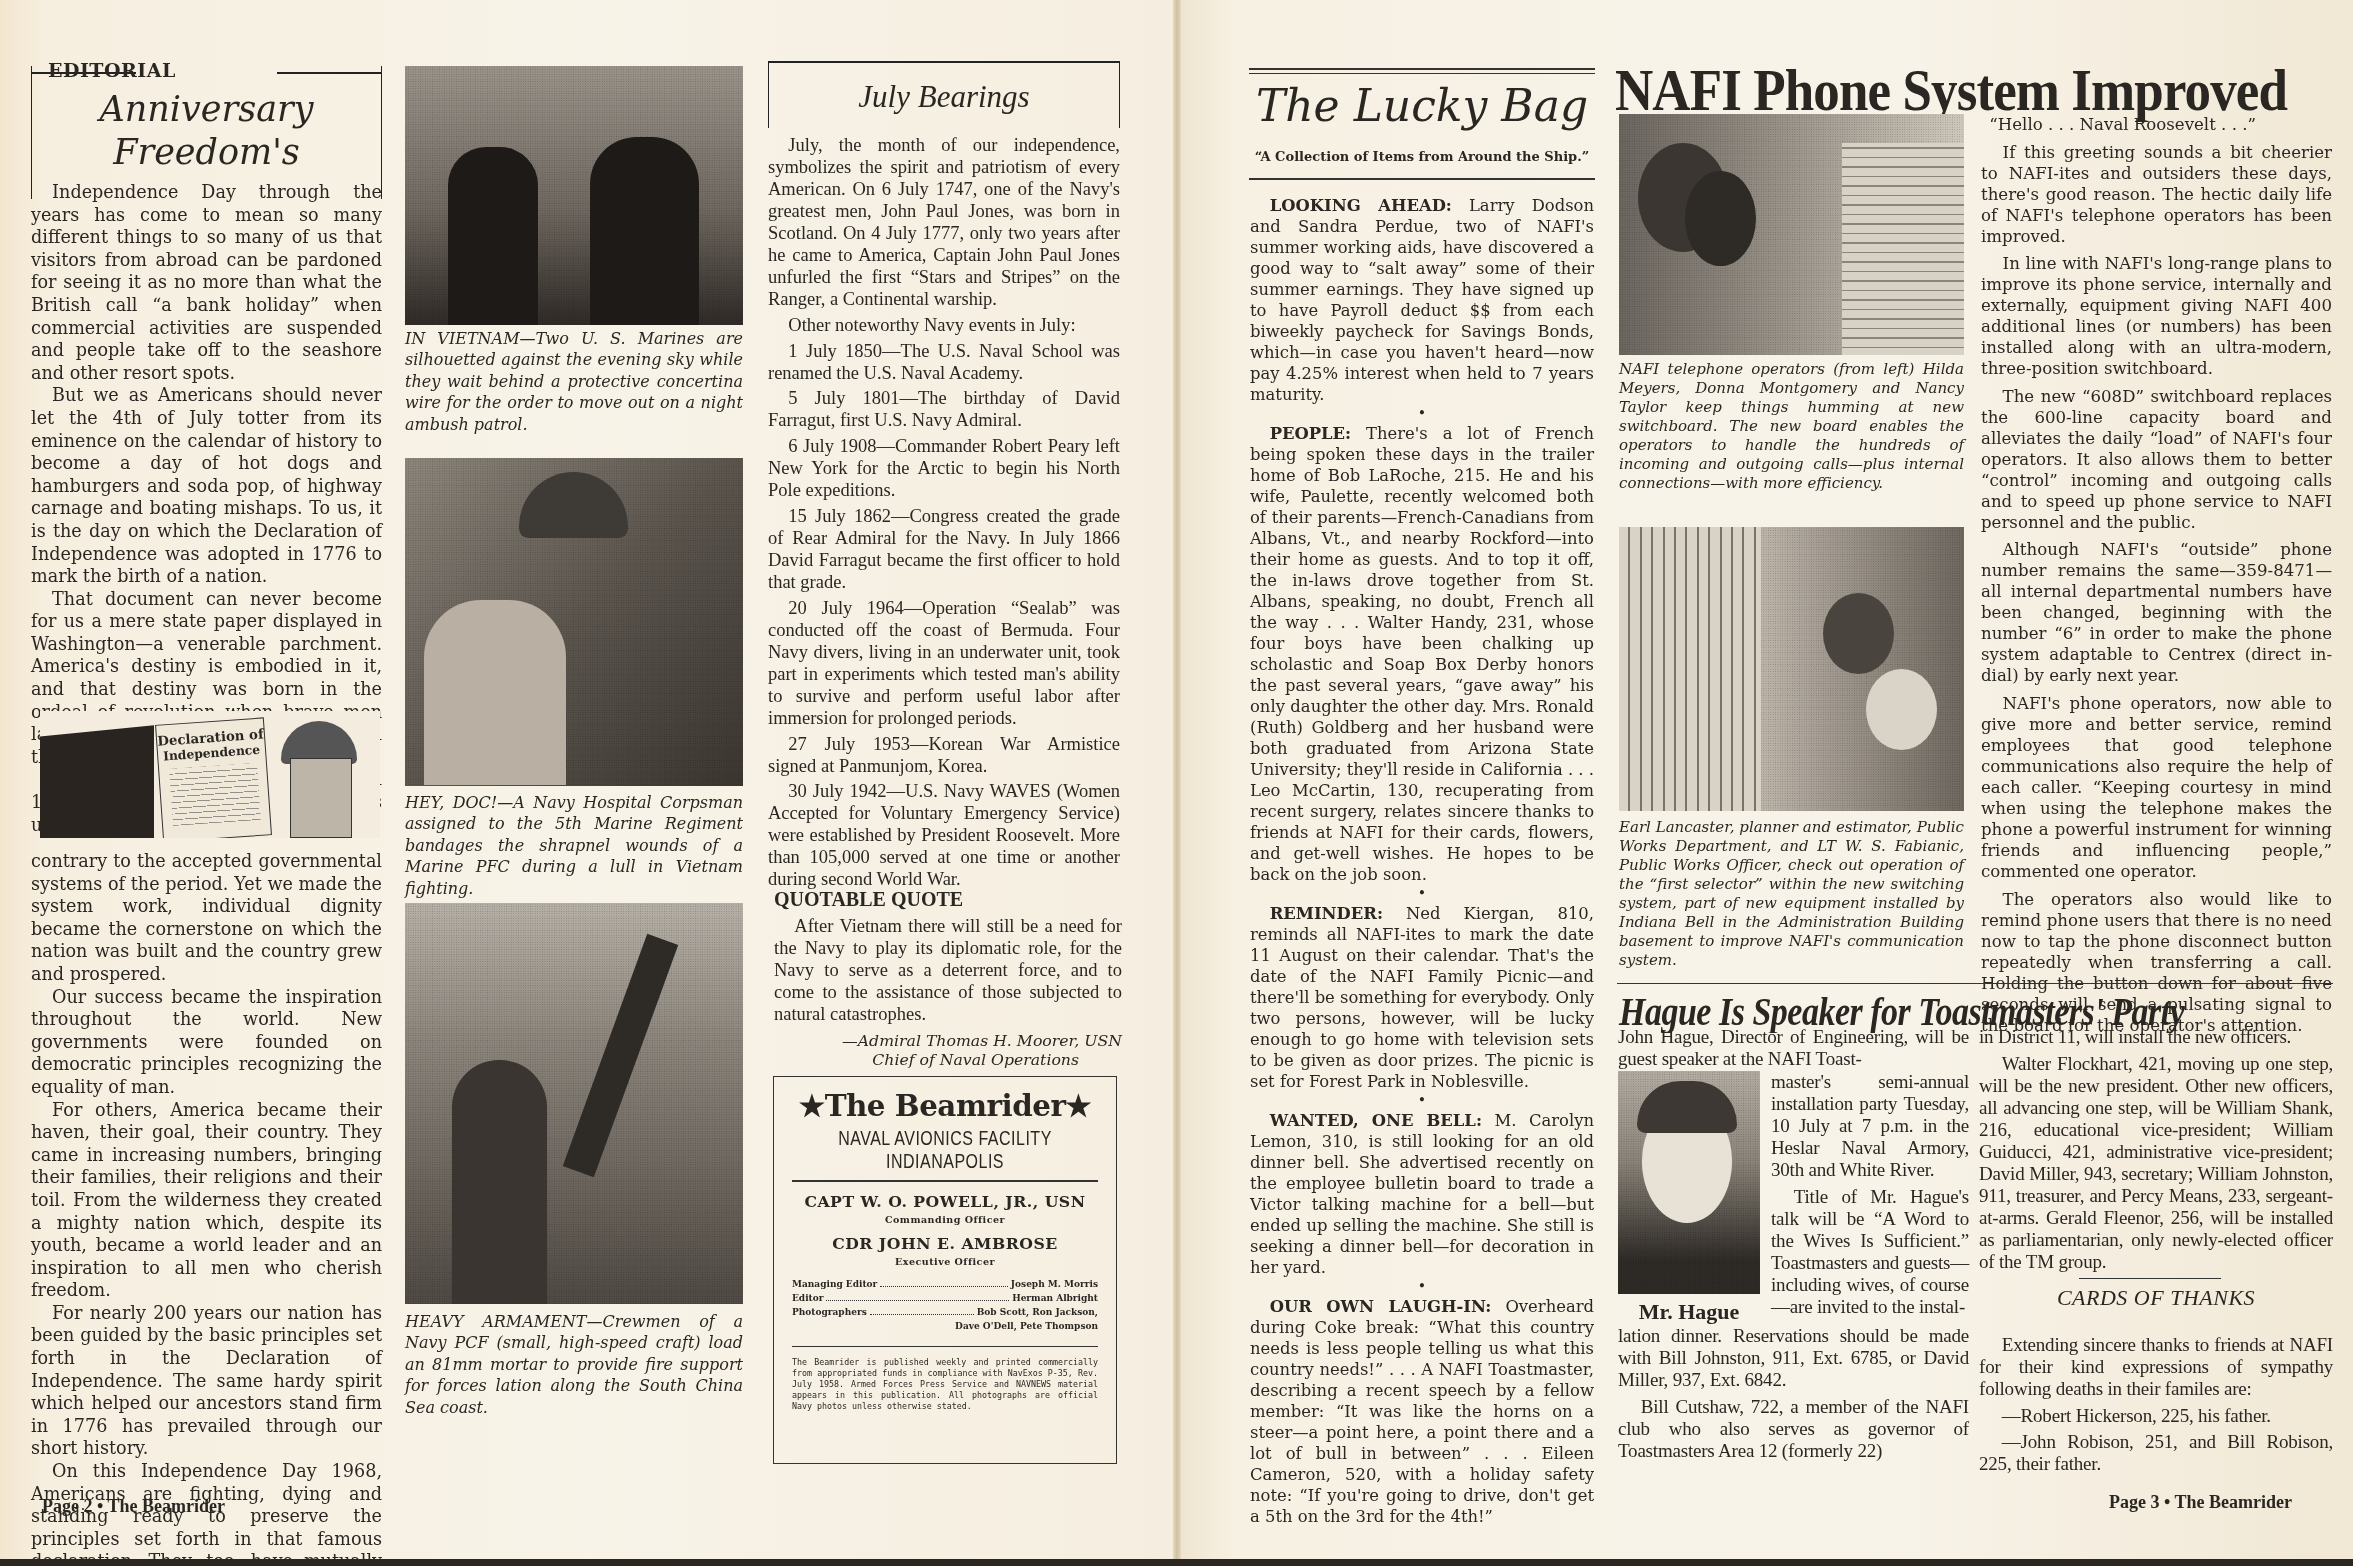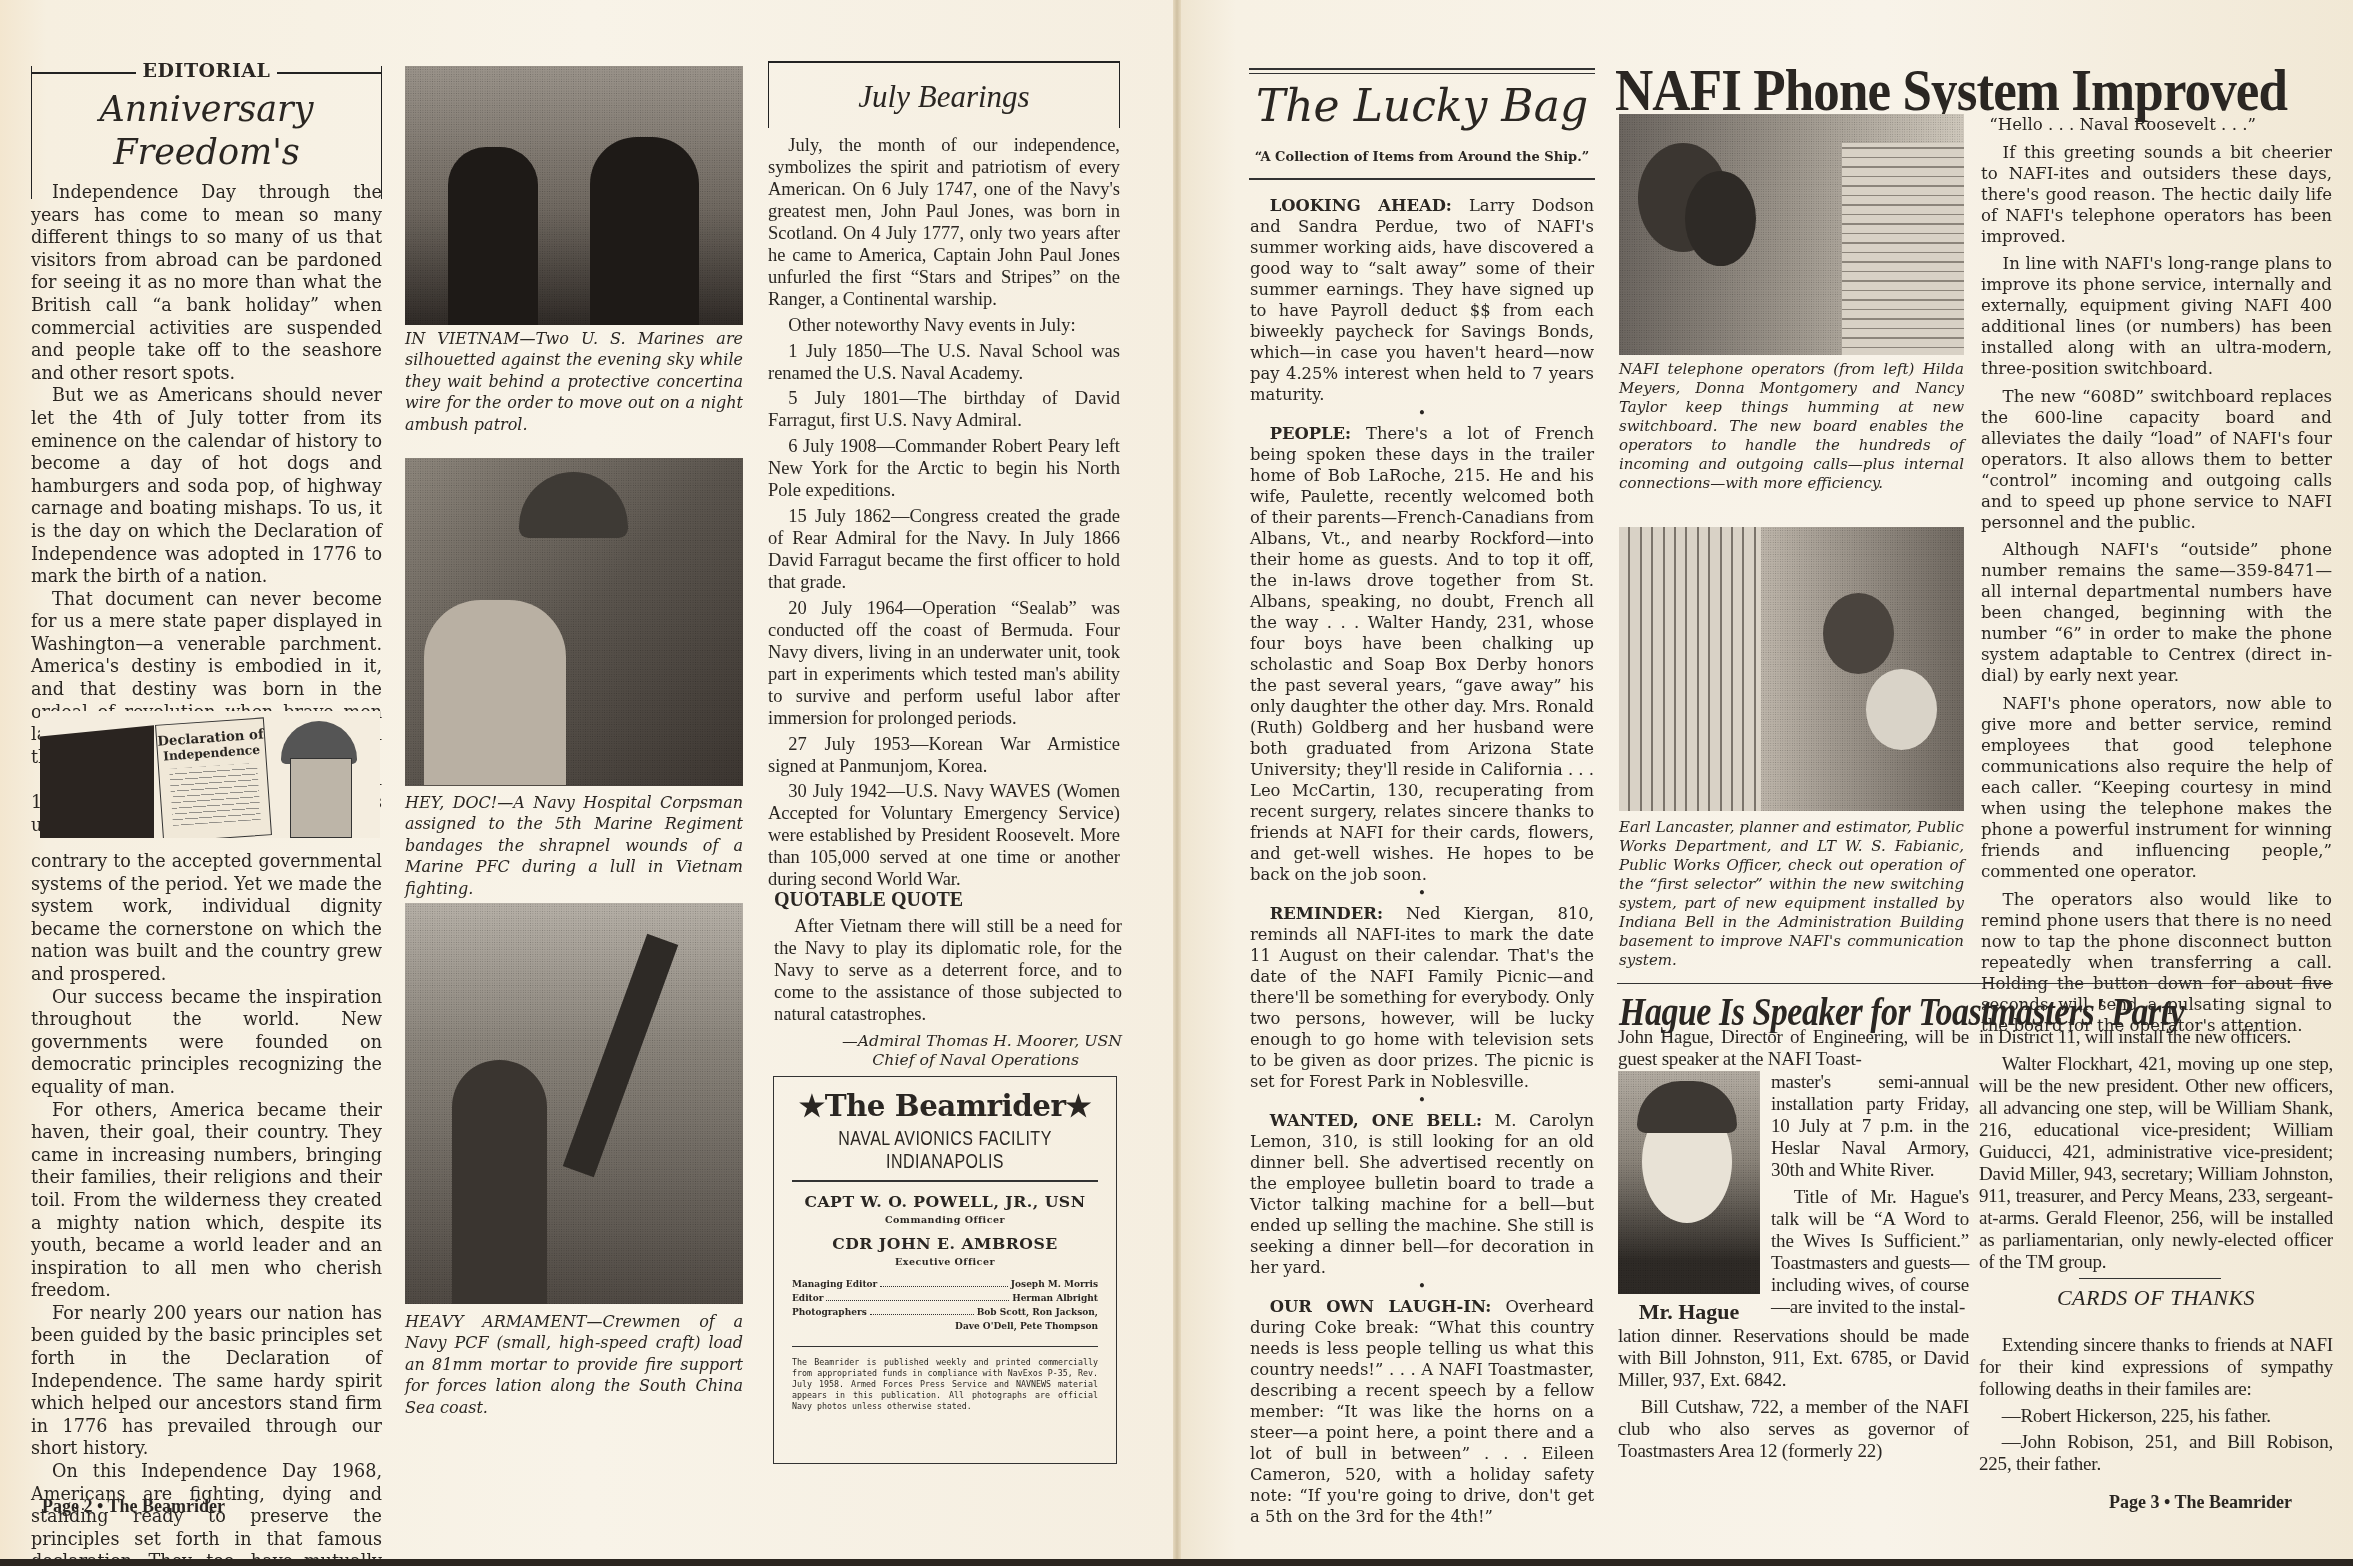--- a/index.html
+++ b/index.html
@@ -25,21 +25,21 @@
   .narrow-text { font-family: "Liberation Serif", serif; font-size: 18.5px; line-height: 22px; text-align: justify; }
   .narrow-text p { text-indent: 1.1em; margin-bottom: 3.8px; }
   .caption { font-family: "DejaVu Serif", serif; font-style: italic; font-size: 16px; line-height: 21.4px; text-align: justify; }
 
   .photo { position: absolute; background: #6b655e; overflow: hidden; }
   .halftone { background-image: radial-gradient(rgba(0,0,0,0.25) 0.5px, transparent 0.8px); background-size: 2.4px 2.4px; position:absolute; inset:0; }
 
   
   .editorial-box { position: absolute; left: 31px; top: 66px; width: 351px; height: 133px; border-left: 1.9px solid #222; border-right: 1.9px solid #222; }
   .editorial-rule { position:absolute; top: 5.7px; height:1.9px; background:#222; }
-  .editorial-label { position:absolute; top: -6.6px; left: 0; width: 100%; text-align:center; font-weight:bold; font-size: 19px; letter-spacing: 0.5px; }
+  .editorial-label { position:absolute; top: -6.6px; left: 16px; width: 100%; font-weight:bold; font-size: 19px; letter-spacing: 0.5px; }
   .editorial-title { position:absolute; top: 22px; width:100%; text-align:center; font-style: italic; font-size: 35px; line-height: 43px; }
 
   .box-head { position:absolute; border-top: 2.4px solid #222; border-left: 1.9px solid #222; border-right: 1.9px solid #222; }
   .box-head .t { text-align:center; font-style: italic; font-size: 31px; margin-top: 16px; font-family: "Liberation Serif", serif; }
 
   .masthead { position: absolute; left: 773px; top: 1076px; width: 344px; height: 388px; border: 1.9px solid #333; padding: 11.4px 18px; text-align: center; }
   .mh-title { font-size: 29.4px; font-weight: bold; font-family: "DejaVu Serif", serif; letter-spacing: -0.5px; }
   .mh-sub { font-family: "Liberation Sans", sans-serif; font-size: 16px; margin-top: 8.5px; letter-spacing: 0.5px; transform: scaleY(1.25); }
   .mh-rule { height: 1.4px; background: #333; margin: 12.3px 0 10.4px; }
   .mh-officer { font-weight: bold; font-size: 15.7px; letter-spacing: 0.5px; }
@@ -244,21 +244,21 @@
 <div class="hague-head" style="left:1619px; top:990px;">Hague Is Speaker for Toastmasters' Party</div>
 
 <div class="col condensed" style="left:1618px; top:1026px; width:351px;">John Hague, Director of Engineering, will be guest speaker at the NAFI Toast-</div>
 <div class="photo" style="left:1618px; top:1071px; width:142px; height:223px; background:linear-gradient(180deg,#b3aca2 0%,#8b847a 40%,#2e2a26 85%);">
   <div class="halftone"></div>
   <div style="position:absolute;left:24px;top:28.5px;width:90px;height:123px;border-radius:50%;background:#e8e2d6;"></div>
   <div style="position:absolute;left:19px;top:9.5px;width:100px;height:52px;border-radius:50px 50px 9.5px 9.5px;background:#3d3833;"></div>
 </div>
 <div class="col" style="left:1618px; top:1299px; width:142px; text-align:center; font-family:'Liberation Serif',serif; font-weight:bold; font-size:22px;">Mr. Hague</div>
 <div class="col condensed" style="left:1771px; top:1071px; width:198px;">
-  <p style="text-indent:0">master's semi-annual installation party Friday, 10 July at 7 p.m. in the Heslar Naval Armory, 30th and White River.</p>
+  <p style="text-indent:0">master's semi-annual installation party Tuesday, 10 July at 7 p.m. in the Heslar Naval Armory, 30th and White River.</p>
   <p>Title of Mr. Hague's talk will be “A Word to the Wives Is Sufficient.” Toastmasters and guests—including wives, of course—are invited to the instal-</p>
 </div>
 <div class="col condensed" style="left:1618px; top:1325px; width:351px;">
   <p style="text-indent:0">lation dinner. Reservations should be made with Bill Johnston, 911, Ext. 6785, or David Miller, 937, Ext. 6842.</p>
   <p>Bill Cutshaw, 722, a member of the NAFI club who also serves as governor of Toastmasters Area 12 (formerly 22)</p>
 </div>
 
 <div class="col condensed" style="left:1979px; top:1026px; width:354px;">
   <p style="text-indent:0">in District 11, will install the new officers.</p>
   <p>Walter Flockhart, 421, moving up one step, will be the new president. Other new officers, all advancing one step, will be William Shank, 216, educational vice-president; William Guiducci, 421, administrative vice-president; David Miller, 943, secretary; William Johnston, 911, treasurer, and Percy Means, 233, sergeant-at-arms. Gerald Fleenor, 256, will be installed as parliamentarian, only newly-elected officer of the TM group.</p>

